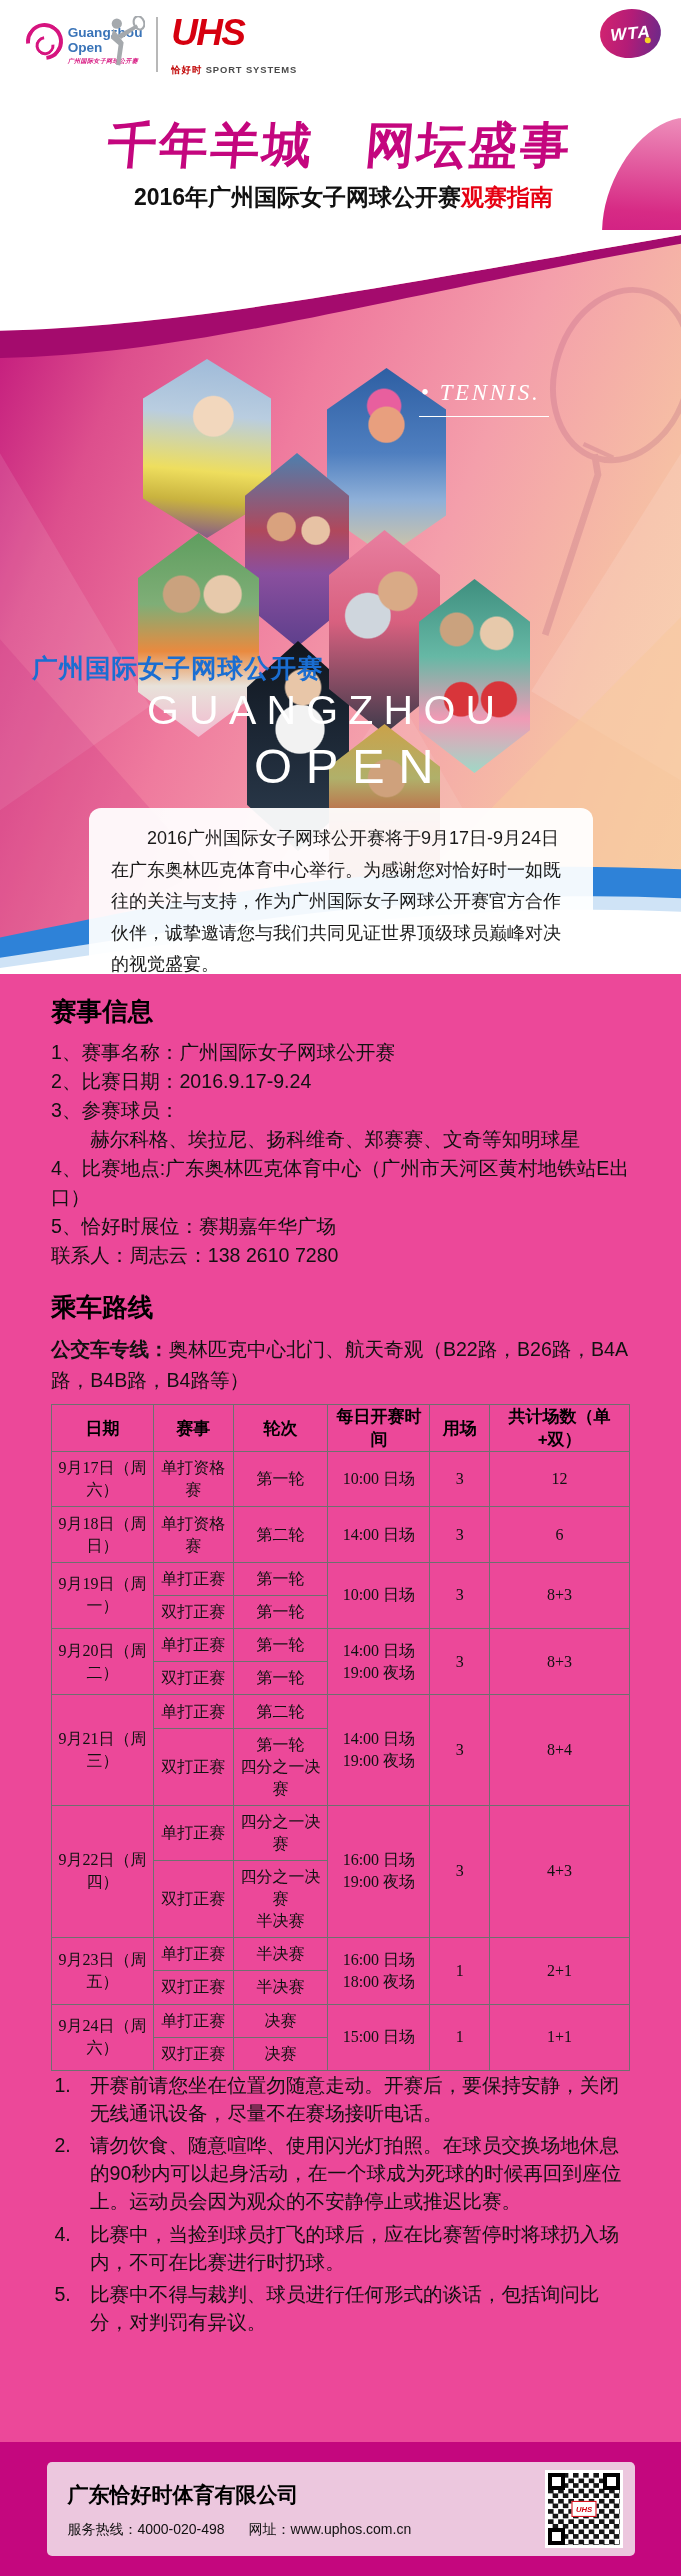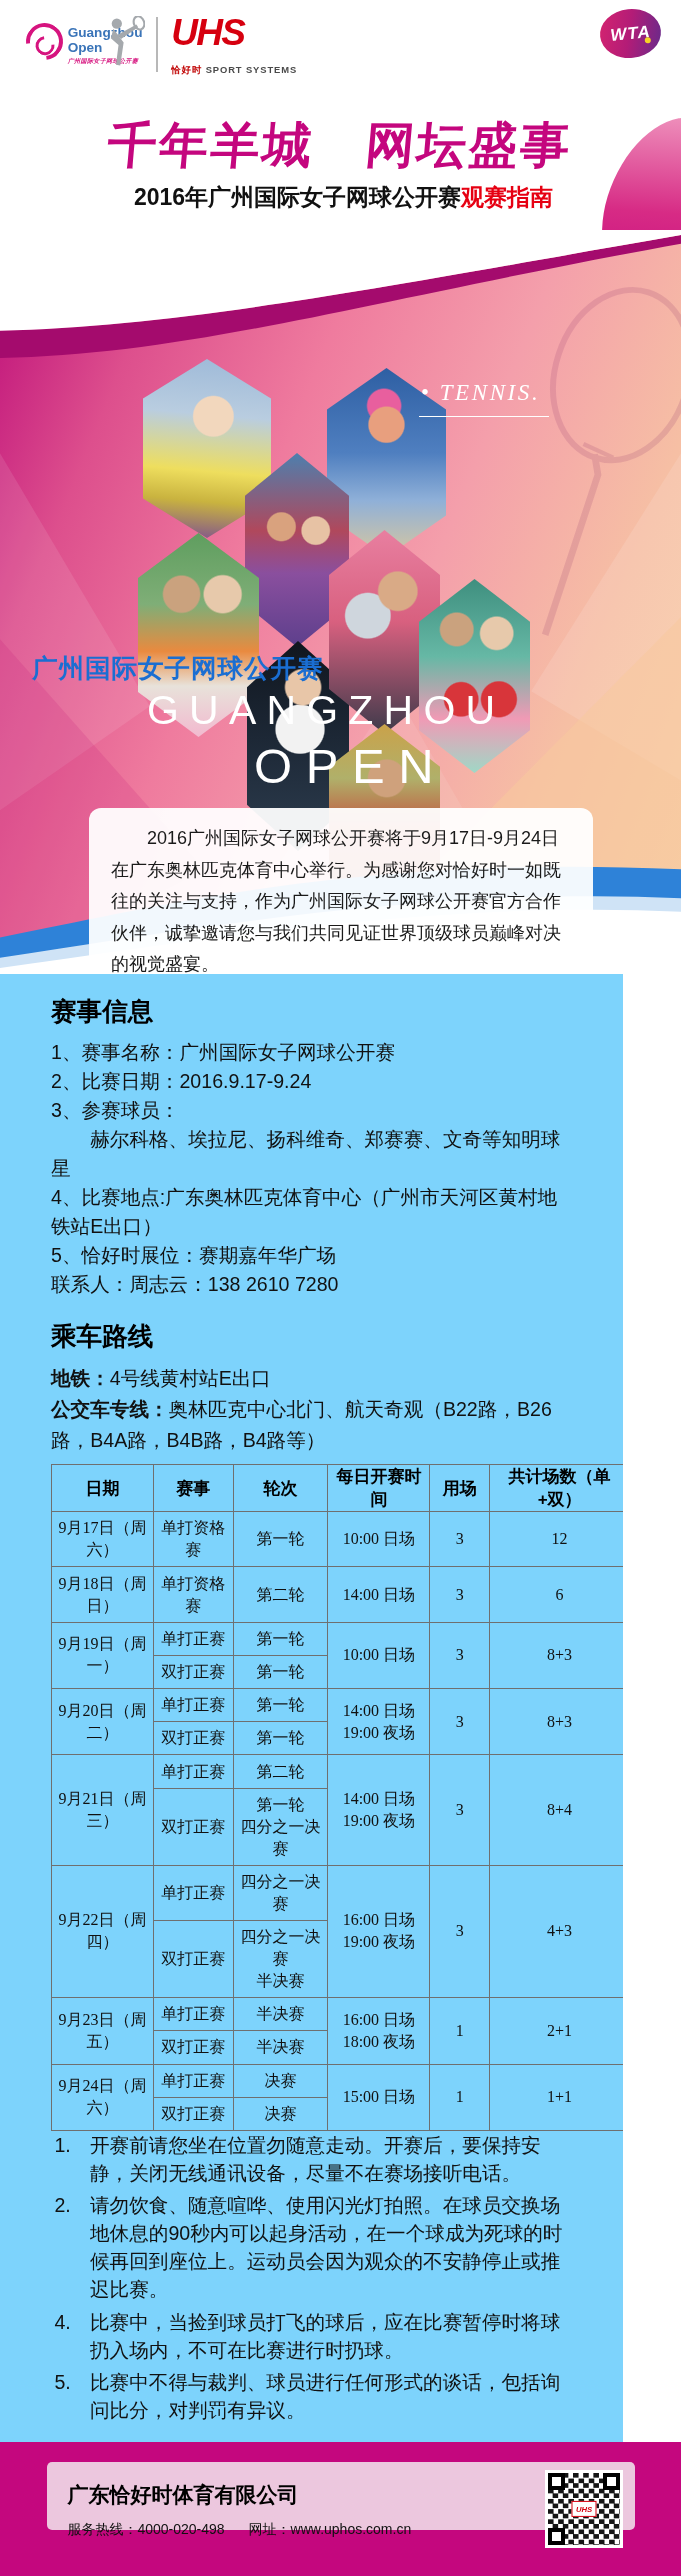--- a/index.html
+++ b/index.html
@@ -69,35 +69,35 @@
     background:radial-gradient(circle at 52% 28%,#cfa17c 0 12%,rgba(0,0,0,0) 13%),linear-gradient(180deg,#caa24a 0%,#b0b06a 28%,#c63c32 60%,#8a2a22 100%); }
 
   .tennis-label { position:absolute; left:419px; top:150px; color:#fff; font-family:"Liberation Serif","DejaVu Serif",serif; font-style:italic; font-size:23px; letter-spacing:2.6px; border-bottom:1.7px solid #fff; padding:0 8.5px 10.2px 1.7px; }
   .hero-cn-title { position:absolute; left:32px; top:421px; font-size:25.6px; font-weight:900; color:#1a6ed2; letter-spacing:0.9px; }
   .hero-en-1 { position:absolute; left:147px; top:457px; font-size:41px; font-weight:300; color:#fff; letter-spacing:10.2px; }
   .hero-en-2 { position:absolute; left:254px; top:508px; font-size:49px; font-weight:300; color:#fff; letter-spacing:13.6px; }
   .intro-box { position:absolute; left:89px; top:578px; width:504px; background:rgba(255,255,255,.94); border-radius:12px; padding:15.3px 22px; z-index:5; }
   .intro-box p { font-size:18px; line-height:31.5px; color:#1a1a1a; text-indent:2em; }
 
   
-  .content { position:relative; width:623px; height:1469px; padding:0 51px; overflow:hidden; background:#7dd3fc; }
+  .content { position:relative; width:681px; height:1469px; padding:0 51px; overflow:hidden; background:#ec4899; }
   .content h2 { font-size:25.6px; font-weight:900; color:#000; margin:20.4px 0 8.5px; }
   .info-line { font-size:19.6px; line-height:29px; color:#111; }
   .trans-line { font-size:19.6px; line-height:31px; color:#111; }
   .trans-line b { font-weight:800; }
   table.schedule { border-collapse:collapse; width:579px; margin-top:8.5px; }
   .schedule th, .schedule td { border:0.9px solid #6f6f6f; text-align:center; vertical-align:middle; }
   .schedule th { font-size:17px; font-weight:800; height:39px; color:#000; }
   .schedule td { font-size:16px; padding:5.1px 3.4px; color:#111; white-space:pre-line; font-family:"Liberation Serif","DejaVu Serif",serif; line-height:22px; }
   .eti-item { position:relative; padding-left:39px; font-size:19.6px; line-height:28px; color:#111; margin-bottom:4.3px; }
   .eti-num { position:absolute; left:3.4px; top:0; }
 
   
   .footer { position:absolute; left:0; bottom:0; width:681px; height:134px; background:#c4077e; z-index:10; }
-  .footer-box { position:absolute; left:47px; top:20.4px; width:588px; height:68px; background:#ecc7de; border-radius:5.1px; padding:12px 20.4px; }
+  .footer-box { position:absolute; left:47px; top:20.4px; width:588px; height:94px; background:#ecc7de; border-radius:5.1px; padding:12px 20.4px; }
   .company { font-size:21px; font-weight:900; color:#000; margin-top:6.8px; }
   .contact { font-size:14px; color:#111; margin-top:12px; }
   .contact .gap { display:inline-block; width:24px; }
   .qr { position:absolute; right:12px; top:7.7px; width:78px; height:78px; background:#fff; padding:3.4px; }
   .qr-pattern { position:relative; width:100%; height:100%;
     background:repeating-conic-gradient(#141414 0% 25%, #fff 0% 50%) 0 0/10.2px 10.2px,
                repeating-conic-gradient(rgba(0,0,0,.8) 0% 25%, rgba(255,255,255,0) 0% 50%) 2.6px 4.3px/15.3px 15.3px; }
   .qr-finder { position:absolute; width:17px; height:17px; border:4.3px solid #000; background:#fff; }
   .qr-finder.tl { left:0; top:0; } .qr-finder.tr { right:0; top:0; } .qr-finder.bl { left:0; bottom:0; }
   .qr-center { position:absolute; left:50%; top:50%; transform:translate(-50%,-50%); background:#fff; border:0.9px solid #d6000f; color:#d6000f; font-size:7.7px; font-weight:900; font-style:italic; padding:2.6px 3.4px; }
@@ -194,23 +194,20 @@
         <div class="info-line">1、赛事名称：广州国际女子网球公开赛</div>
         <div class="info-line">2、比赛日期：2016.9.17-9.24</div>
         <div class="info-line">3、参赛球员：</div>
         <div class="info-line">　　赫尔科格、埃拉尼、扬科维奇、郑赛赛、文奇等知明球星</div>
         <div class="info-line">4、比赛地点:广东奥林匹克体育中心（广州市天河区黄村地铁站E出口）</div>
         <div class="info-line">5、恰好时展位：赛期嘉年华广场</div>
         <div class="info-line">联系人：周志云：138 2610 7280</div>
       </div>
 
     <h2>乘车路线</h2>
-    <div class="trans-line">
-      <b>地铁：</b><span>4号线黄村站E出口</span>
-    </div>
     <div class="trans-line">
       <b>公交车专线：</b><span>奥林匹克中心北门、航天奇观（B22路，B26路，B4A路，B4B路，B4路等）</span>
     </div>
 
     <table class="schedule">
       <colgroup>
         <col style="width:102px">
           <col style="width:80px">
           <col style="width:95px">
         <col style="width:102px">

